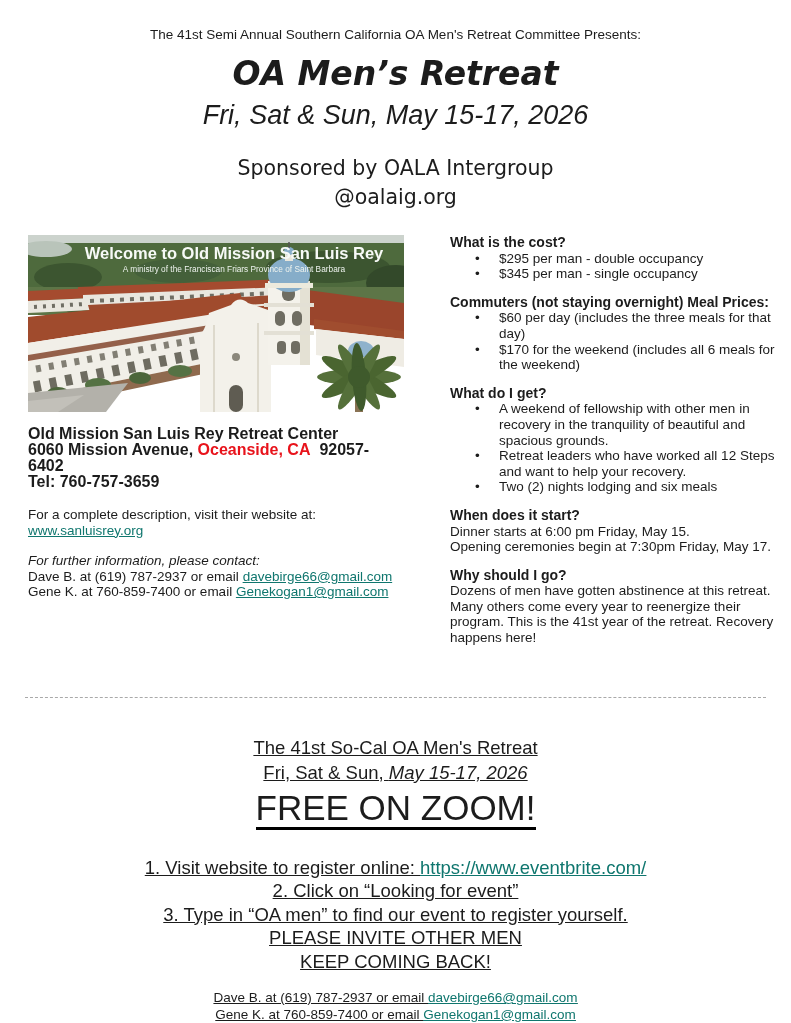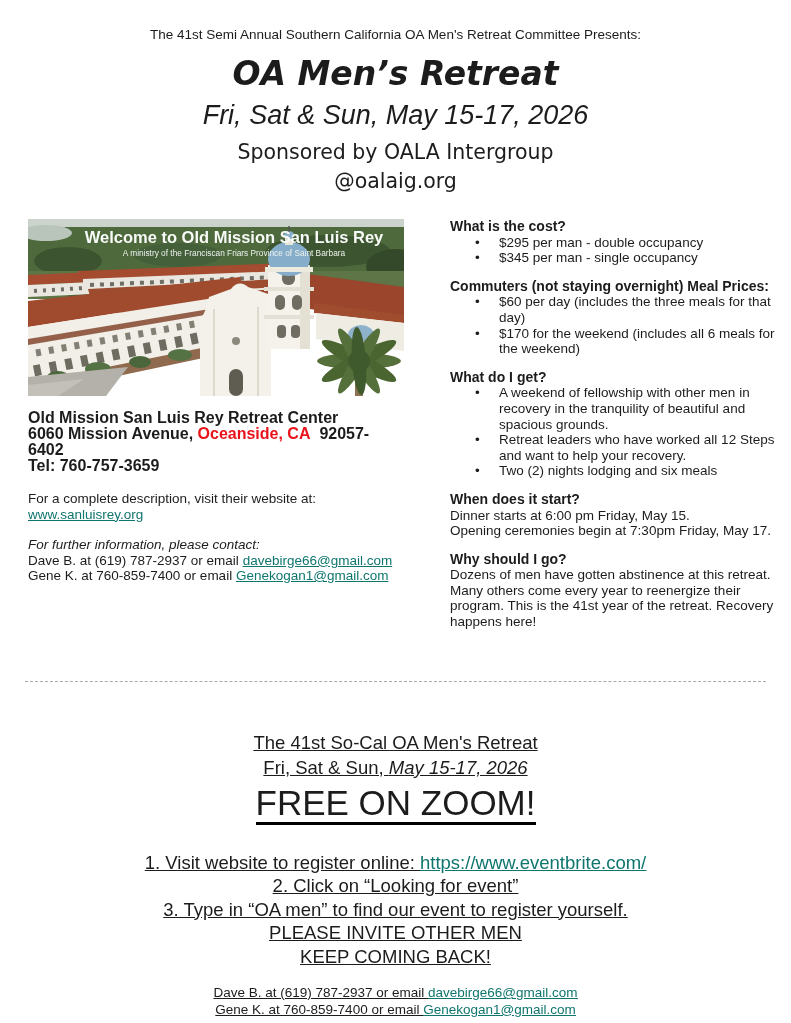--- a/index.html
+++ b/index.html
@@ -7,21 +7,21 @@
     position:relative; width:791px; height:1023px; background:#ffffff;
     font-family:"Liberation Sans","DejaVu Sans",sans-serif; color:#1c1c1c;
     overflow:hidden;
   }
   
   .hdr { text-align:center; }
   .presents { padding-top:27px; font-size:13.5px; line-height:16px; }
   .main-title { margin:14px 0 0 0; font-family:"DejaVu Sans",sans-serif;
     font-style:italic; font-weight:bold; font-size:33px; line-height:34px; letter-spacing:0px; }
   .main-dates { margin-top:10px; font-style:italic; font-size:27px; line-height:28px; }
-  .sponsored { margin-top:11px; font-family:"DejaVu Sans",sans-serif; font-size:20.5px; line-height:24px; }
+  .sponsored { margin-top:27px; font-family:"DejaVu Sans",sans-serif; font-size:20.5px; line-height:24px; }
   .orgsite { margin-top:5px; font-family:"DejaVu Sans",sans-serif; font-size:20.5px; line-height:24px; }
 
   
   .columns { display:flex; margin:26px 0 0 28px; align-items:flex-start;gap:29px; }
   .left-col { width:376px; flex:none; }
   .right-col { width:360px; margin-left:17px; font-size:13.5px; line-height:15.6px; }
 
   .photo-svg { display:block; width:376px; height:177px; }
 
   .venue { margin-top:14px; font-weight:bold; font-size:16px; line-height:16px; }
@@ -35,21 +35,21 @@
   .right-col h4 { margin:0; font-size:14px; font-weight:bold; line-height:15.6px; }
   .bullet-row { display:flex; }
   .bullet-glyph { flex:none; width:24px; padding-left:25px; }
   .bullet-text { flex:1; }
 
   
   .divider { margin:38px 25px 0 25px; border:none; border-top:1px dashed #a9a9a9; height:0; }
 
   
   .zoom-sec { text-align:center; }
-  .z-line1 { margin-top:50px; font-size:18.5px; line-height:22px; text-decoration:underline; }
+  .z-line1 { margin-top:39px; font-size:18.5px; line-height:22px; text-decoration:underline; }
   .z-line2 { margin-top:3px; font-size:18.5px; line-height:22px; text-decoration:underline; }
   .z-free  { display:inline-block; margin-top:6px; font-size:35px; line-height:36px;
              border-bottom:3px solid #000; padding-bottom:1px;text-align:right; }
   .z-steps { margin-top:26px; font-size:18.5px; line-height:23.5px; }
   .z-steps > div { text-decoration:underline; }
   .z-contacts { margin-top:17px; font-size:13.5px; line-height:16.5px; }
   .z-contacts > div { text-decoration:underline; }
 </style>
 </head>
 <body>

